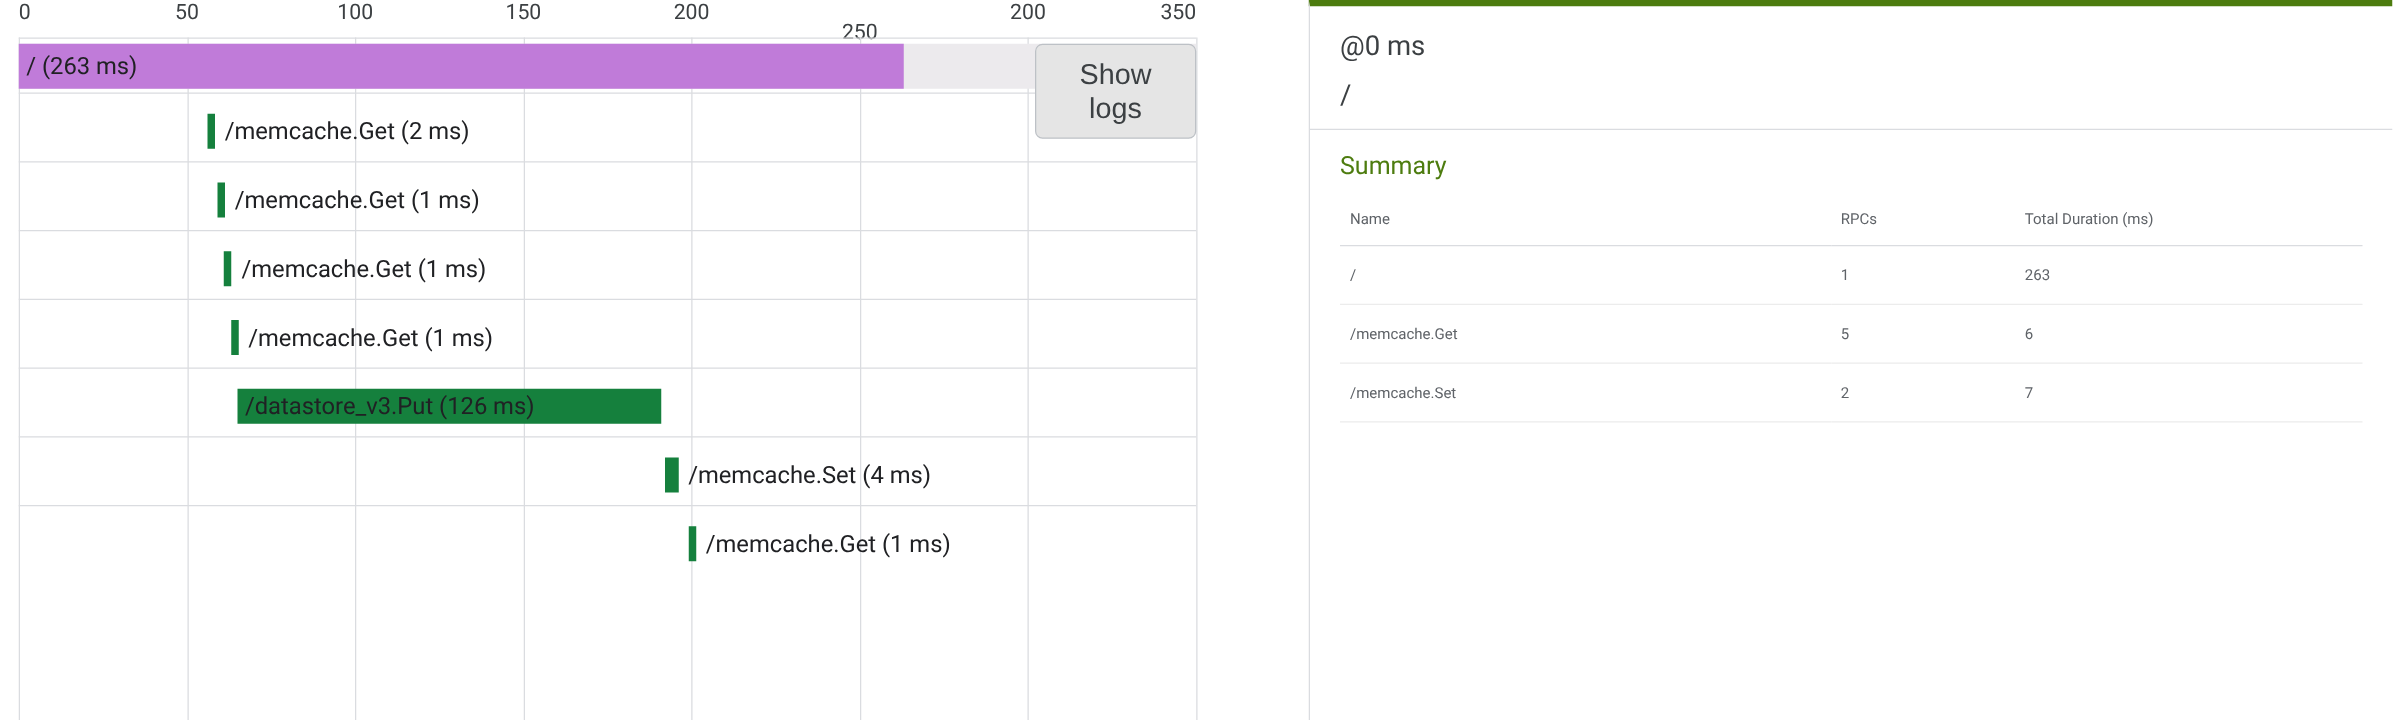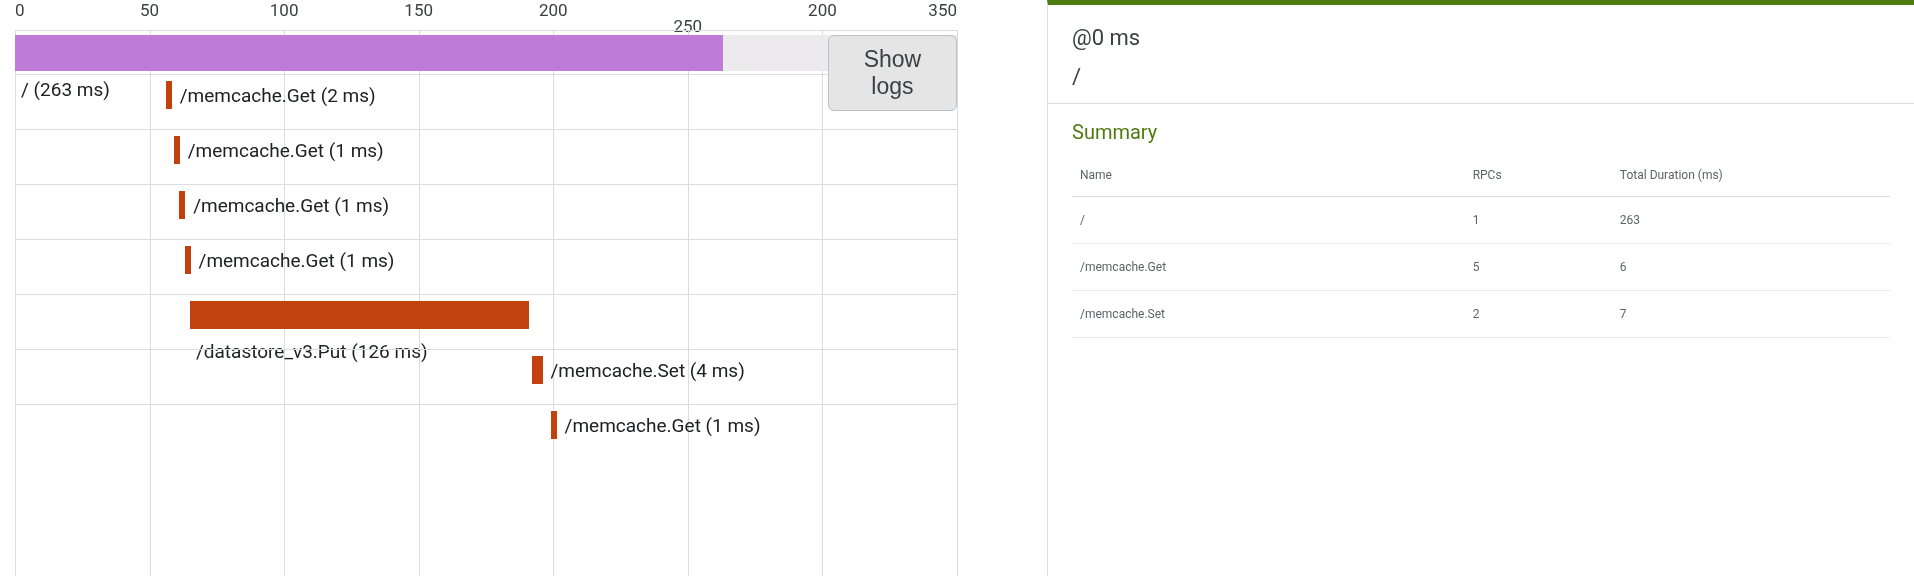--- a/index.html
+++ b/index.html
@@ -79,36 +79,35 @@
   }
   .bar {
     position: absolute;
     height: 36px;
   }
   .bar.main-bar {
     top: 4px;
     background: #c07bd9;
   }
   .bar.child-bar {
-    top: 6px;
+    top: 16px;
     height: 28px;
-    background: #c2410c;
+    background: #15803d;
   }
   .bar.child-bar.thin { min-width: 6px; }
   .bar-label {
     position: absolute;
     white-space: nowrap;
     font-size: 19px;
     color: #202124;
   }
   .bar-label.inside {
     left: 6px;
     top: 50%;
     transform: translateY(-50%);
-    margin-top: 36px;
   }
   .bar-label.outside {
     top: 50%;
     transform: translateY(-50%);
   }
   .show-logs {
     position: absolute;
     top: 35px;
     left: calc(15px + 942px * 302 / 350);
     padding: 10px 16px;

